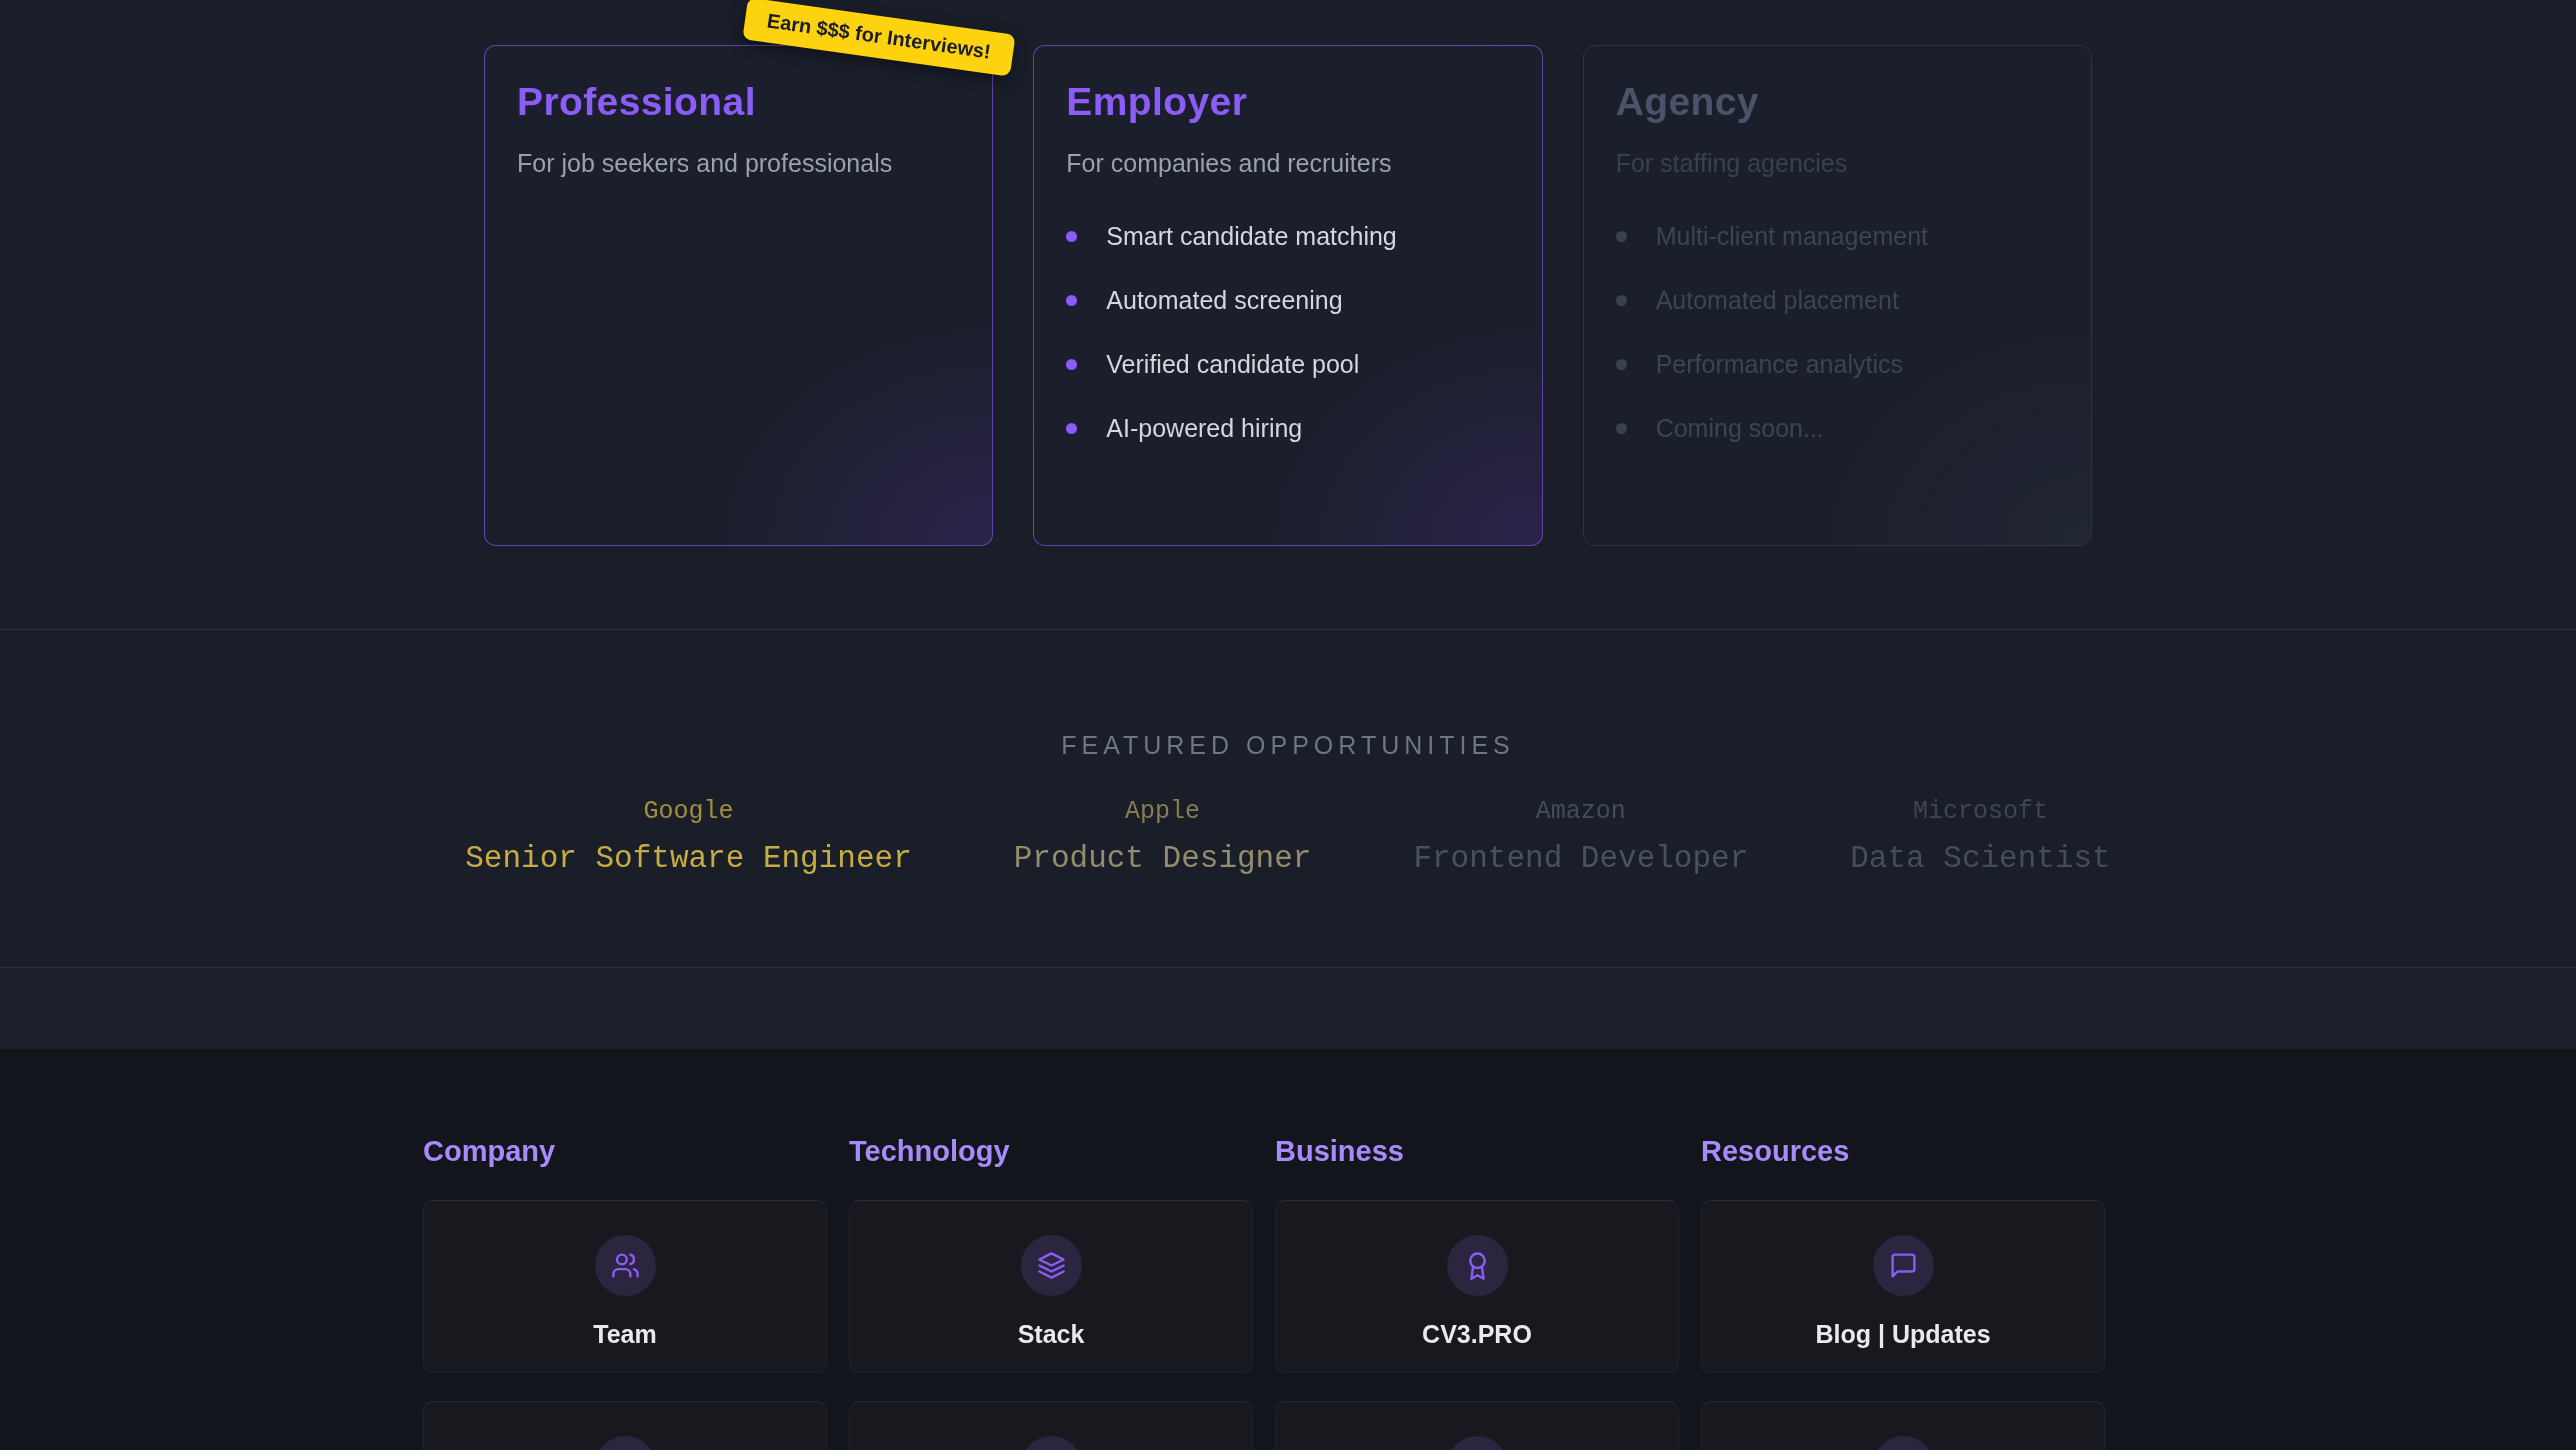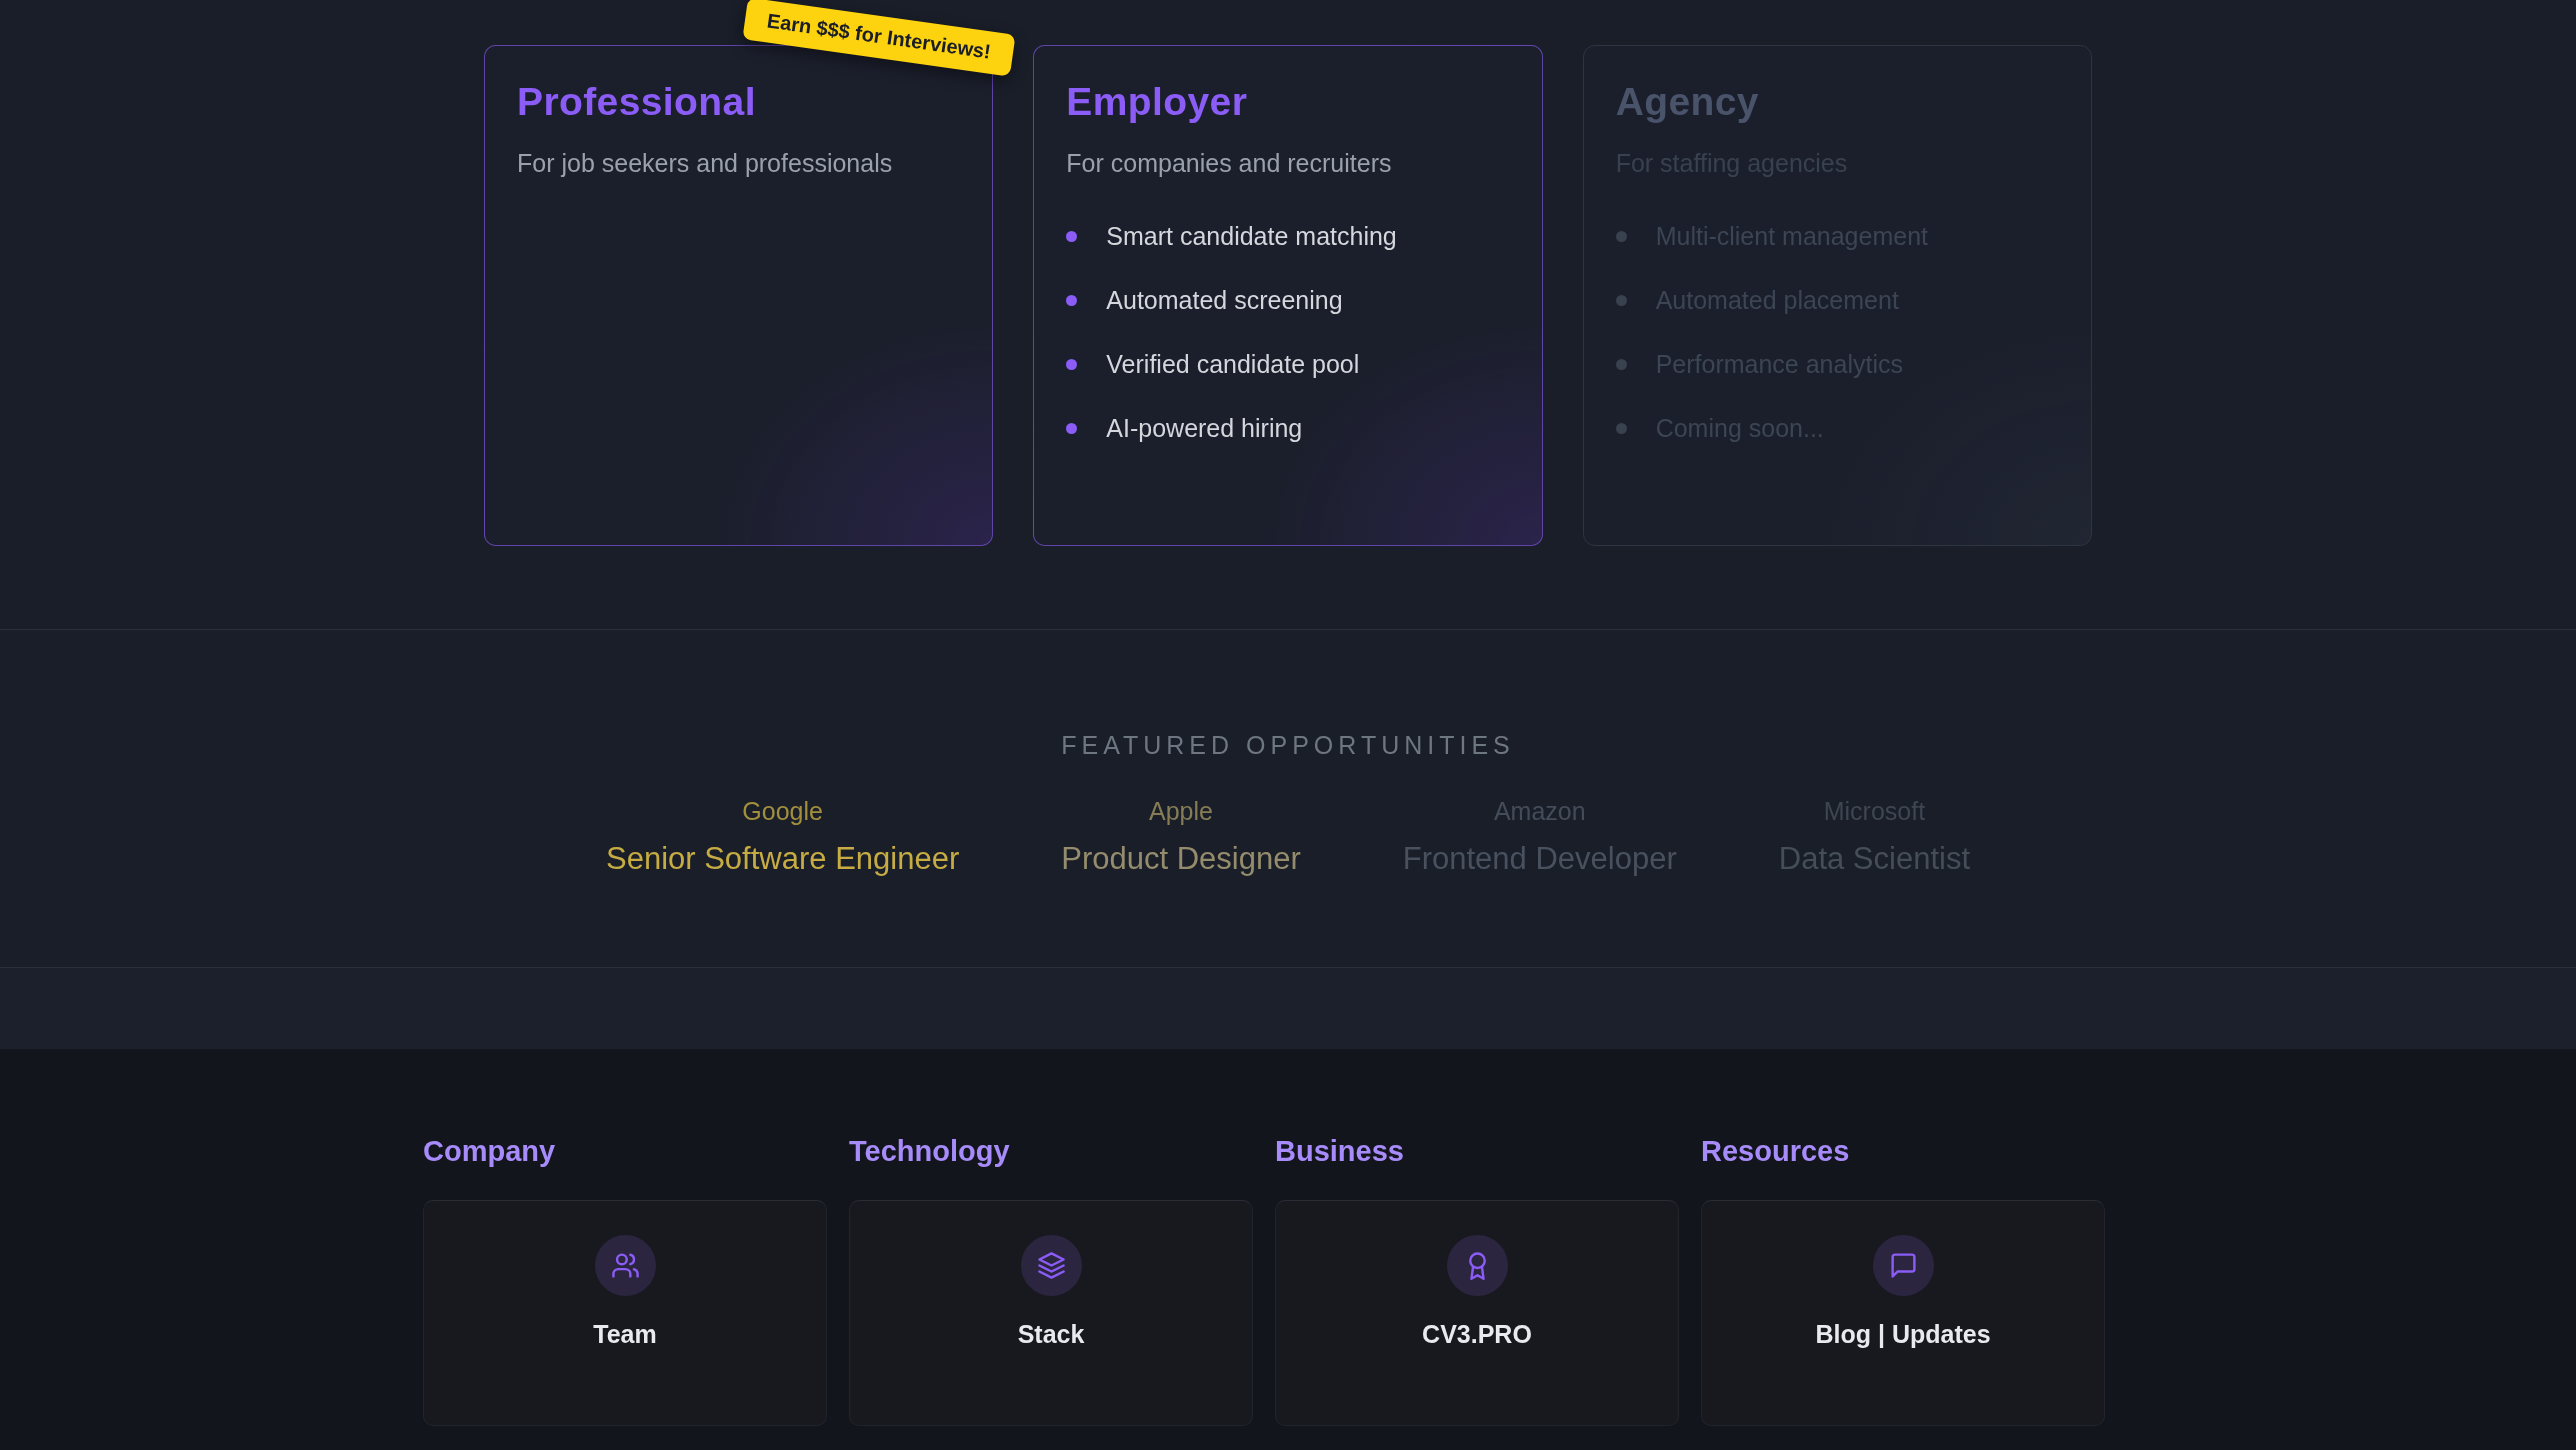--- a/index.html
+++ b/index.html
@@ -80,20 +80,21 @@
     font-weight:400;
     letter-spacing:5px;
     color:#6e7682;
   }
   .jobs-row {
     margin-top:37px;
     display:flex;
     justify-content:center;
     align-items:center;
     gap:102px;
+    font-family:Liberation Mono, monospace;
   }
   .job { cursor:pointer; }
   .job .company { display:block; font-size:25px; margin-bottom:15px; }
   .job .role { display:block; font-size:31px; }
   .job.state-0 .company { color:#a28f3e; }
   .job.state-0 .role { color:#c6ac42; }
   .job.state-1 .company { color:#867d56; }
   .job.state-1 .role { color:#948c6c; }
   .job.state-2 .company { color:#3e4652; }
   .job.state-2 .role { color:#454d59; }
@@ -124,21 +125,21 @@
     gap:22px;
   }
   .footer-heading {
     font-size:29px;
     font-weight:bold;
     color:#a78bfa;
   }
   .footer-cards { margin-top:32px; }
   .footer-cards.second-row { margin-top:28px; }
   .footer-card {
-    height:226px;
+    height:173px;
     background:#17191f;
     border:0.8px solid #22242c;
     border-top-color:#2a2c35;
     border-radius:10px;
     display:flex;
     flex-direction:column;
     align-items:center;
     cursor:pointer;
   }
   .icon-circle {

